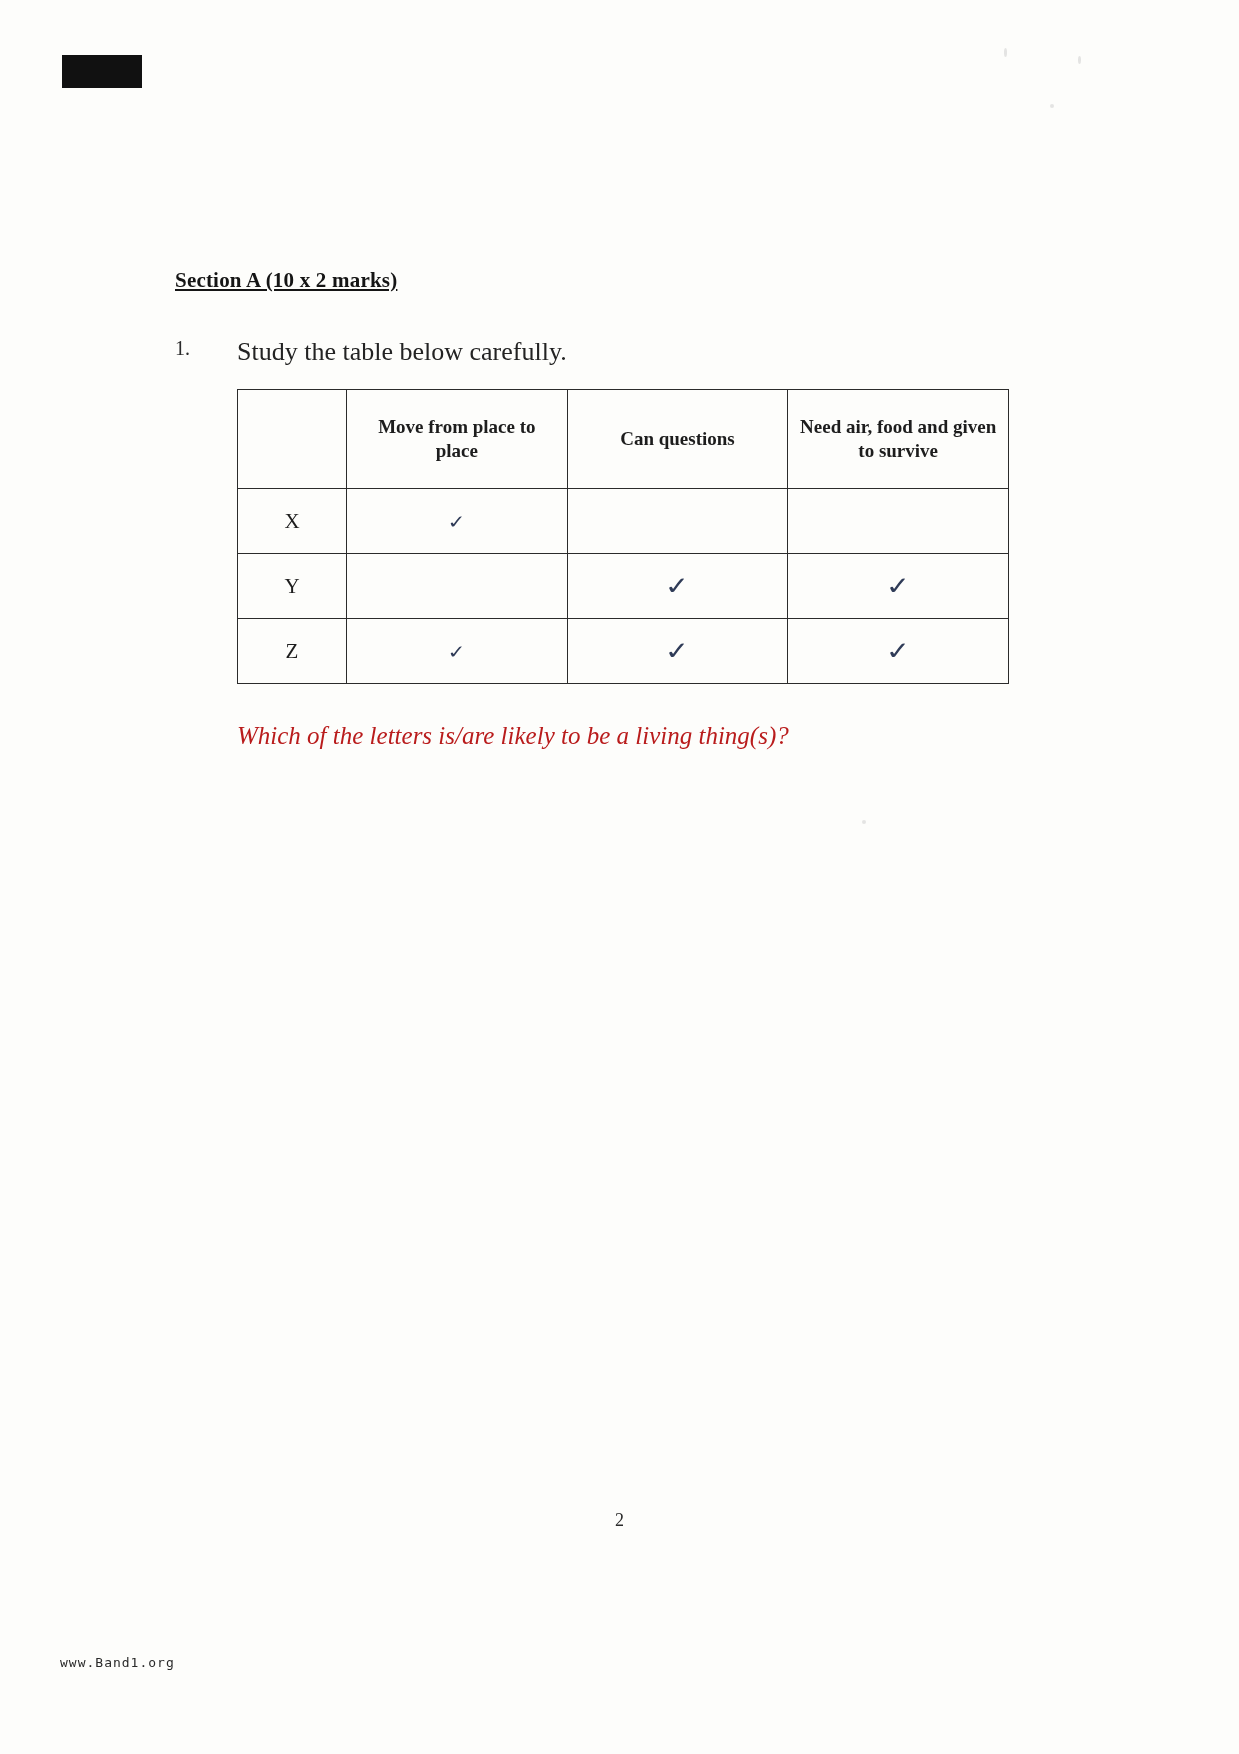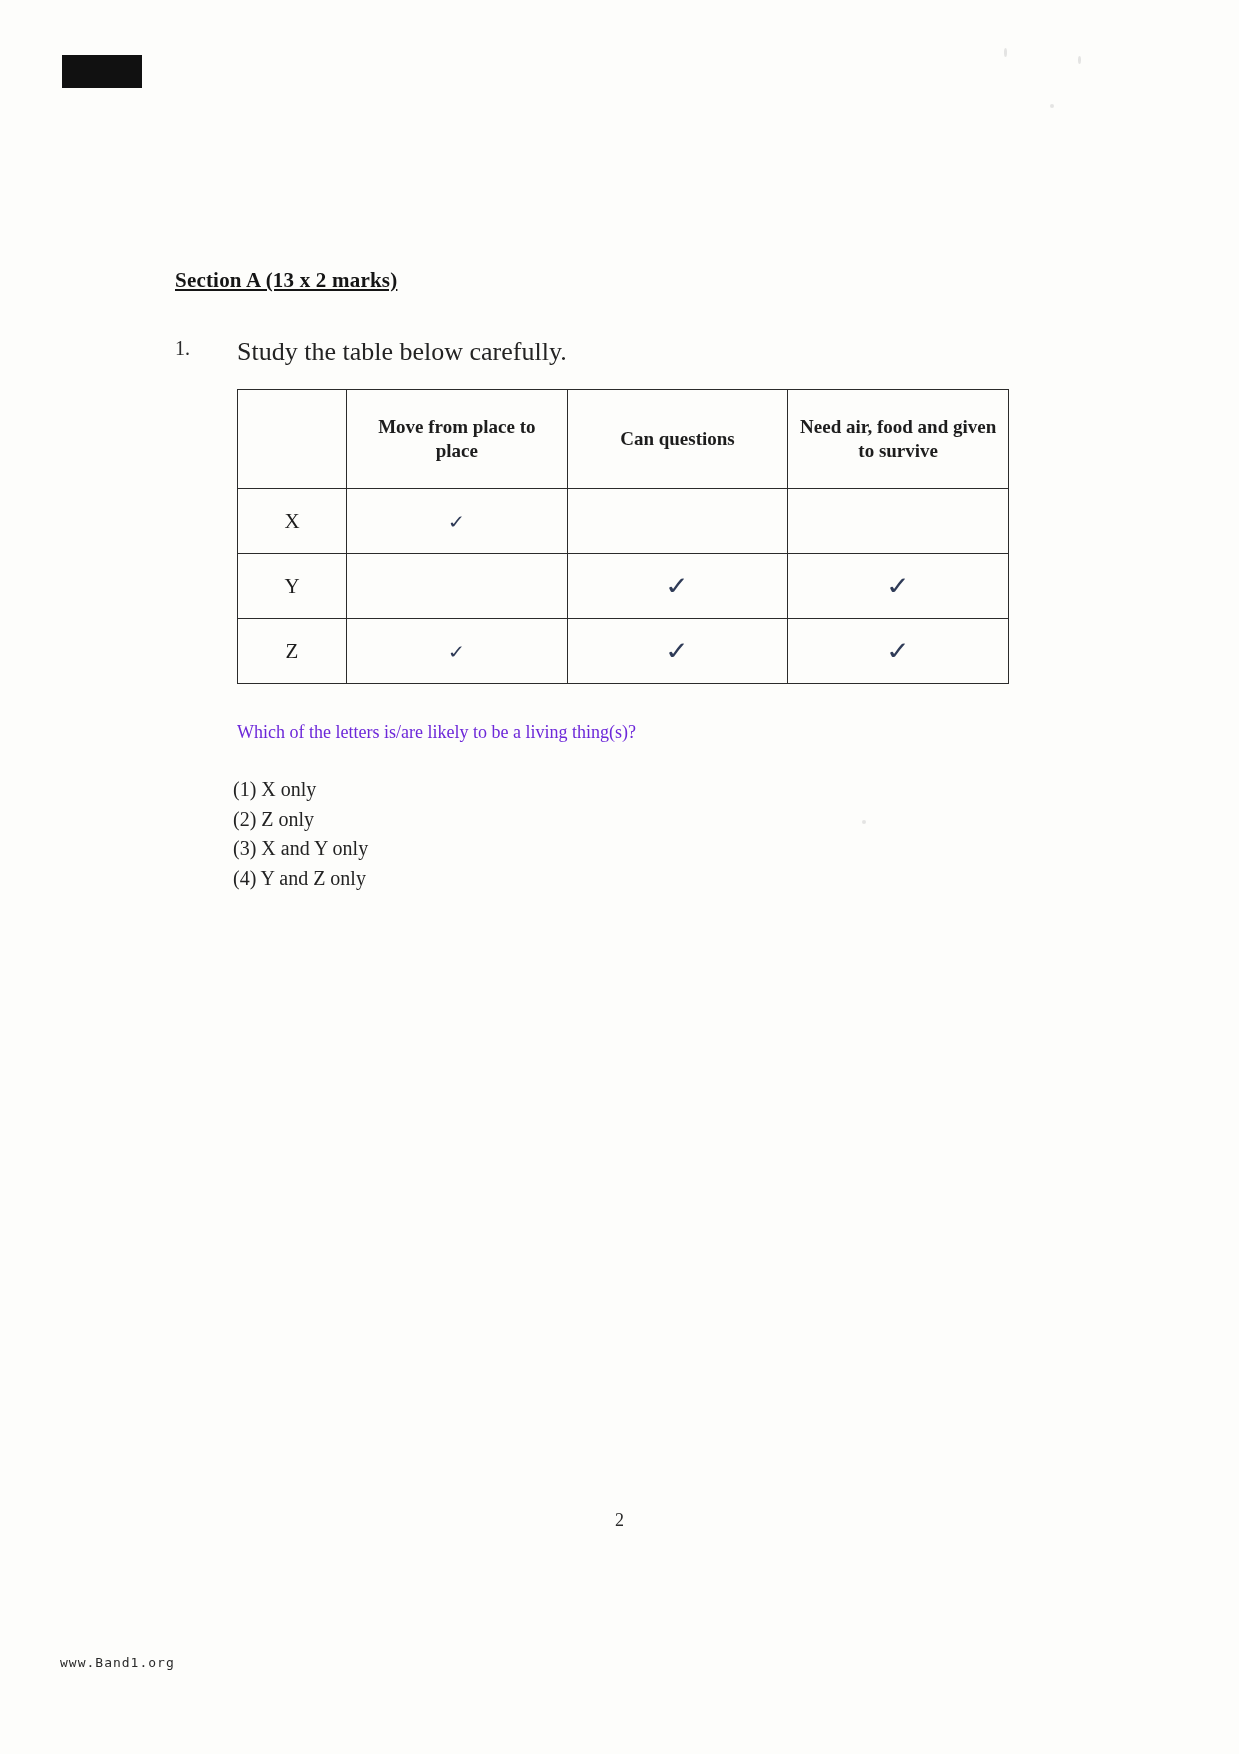--- a/index.html
+++ b/index.html
@@ -102,22 +102,23 @@
     display: inline-block;
     font-size: 24px;
     color: #2f3b57;
     transform: scaleX(1.25) rotate(-4deg);
     font-family: "DejaVu Sans", sans-serif;
   }
   .tick.small { font-size: 18px; }
   .q-follow {
     margin-top: 38px;
     margin-left: 62px;
-    font-size: 18px;
-    color: #6d28d9;
+    font-size: 25px;
+    color: #b91c1c;
+    font-style: italic;
   }
   .options {
     margin-top: 32px;
     margin-left: 58px;
   }
   .option {
     font-size: 20px;
     line-height: 1.48;
     color: #232323;
   }
@@ -147,21 +148,21 @@
 
   <div class="redaction"></div>
 
   <span class="speckle" style="left:1004px;top:48px;width:3px;height:9px;"></span>
   <span class="speckle" style="left:1078px;top:56px;width:3px;height:8px;"></span>
   <span class="speckle" style="left:1050px;top:104px;width:4px;height:4px;"></span>
   <span class="speckle" style="left:862px;top:820px;width:4px;height:4px;"></span>
 
   <div class="content">
 
-    <div class="section-head">Section A (13 x 2 marks)</div>
+    <div class="section-head">Section A (10 x 2 marks)</div>
 
     <div class="q-row">
       <div class="q-num">1.</div>
       <div class="q-stem">Study the table below carefully.</div>
     </div>
 
     <div class="tbl-wrap">
       <table class="qtable">
         <thead>
           <tr>
@@ -189,25 +190,19 @@
             <td><span class="tick small">✓</span></td>
             <td><span class="tick">✓</span></td>
             <td><span class="tick">✓</span></td>
           </tr>
         </tbody>
       </table>
     </div>
 
     <div class="q-follow">Which of the letters is/are likely to be a living thing(s)?</div>
 
-    <div class="options">
-      <div class="option">(1) X only</div>
-      <div class="option">(2) Z only</div>
-      <div class="option">(3) X and Y only</div>
-      <div class="option">(4) Y and Z only</div>
-    </div>
 
   </div>
 
   <div class="page-number">2</div>
   <div class="footer">www.Band1.org</div>
 
 </div>
 
 </body></html>

